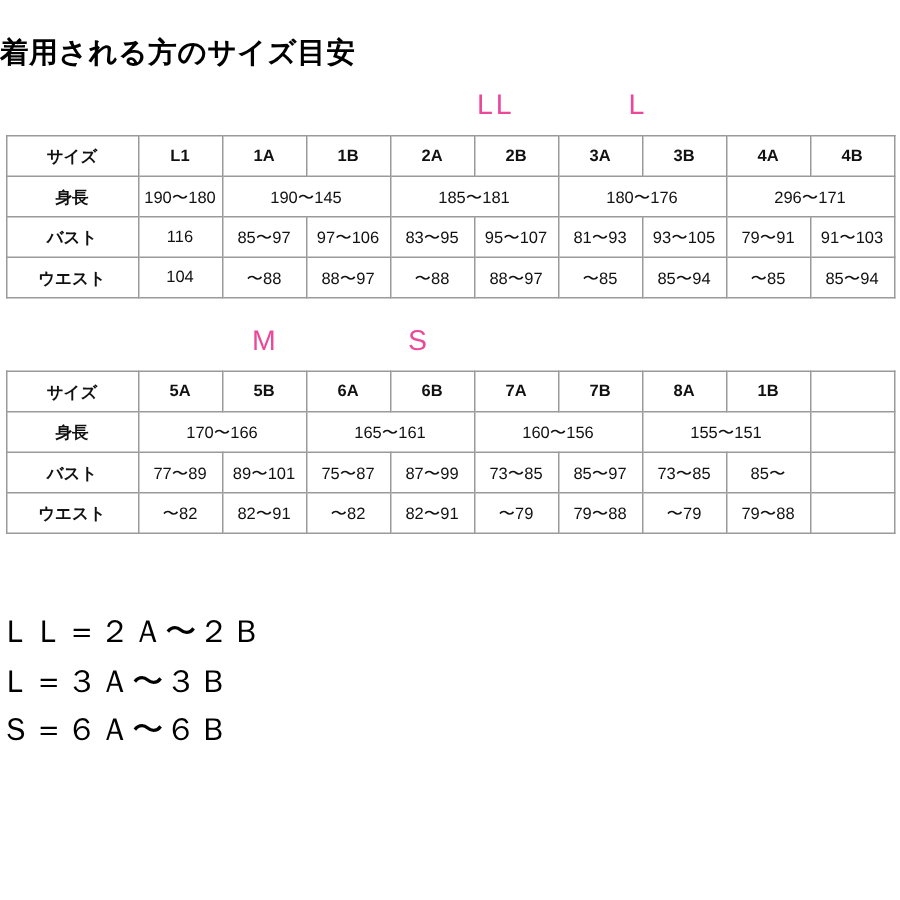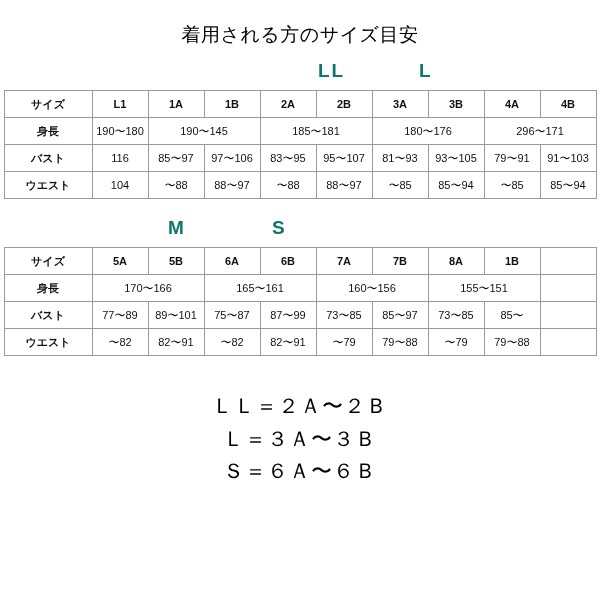--- a/index.html
+++ b/index.html
@@ -14,37 +14,36 @@
     color: #222222;
     overflow: hidden;
   }
   .page {
     position: relative;
     width: 600px;
     height: 600px;
     box-sizing: border-box;
   }
   .title {
-    text-align: center;
     font-size: 19px;
-    font-weight: normal;
+    font-weight: bold;
     color: #000000;
     padding-top: 22px;
     letter-spacing: 0.5px;
   }
   .marker-row {
     position: relative;
     height: 26px;
     margin-top: 12px;
   }
   .marker {
     position: absolute;
     font-size: 19px;
-    font-weight: bold;
-    color: #0f766e;
+    font-weight: normal;
+    color: #ec4899;
     letter-spacing: 2px;
   }
   table.size-table {
     border-collapse: collapse;
     margin: 0 auto;
     table-layout: fixed;
   }
   table.size-table td {
     border: 1px solid #9a9a9a;
     text-align: center;
@@ -67,22 +66,22 @@
     font-size: 12px;
   }
   td.blank {
     border: 1px solid #9a9a9a;
   }
   .table-wrap {
     margin-top: 4px;
     border-radius: 23px;
   }
   .legend {
-    margin-top: 34px;
-    text-align: center;
+    margin-top: 50px;
+    text-align: left;
   }
   .legend div {
     font-size: 21px;
     color: #000000;
     letter-spacing: 1px;
     line-height: 1.55;
   }
 </style>
 </head>
 <body>

